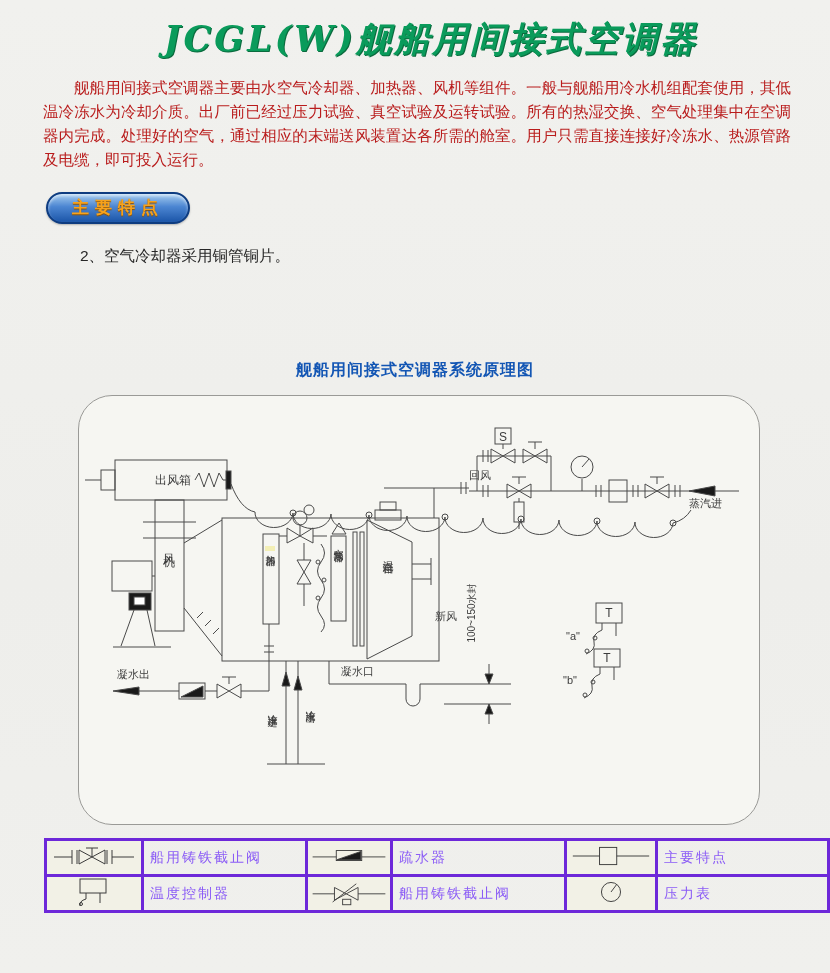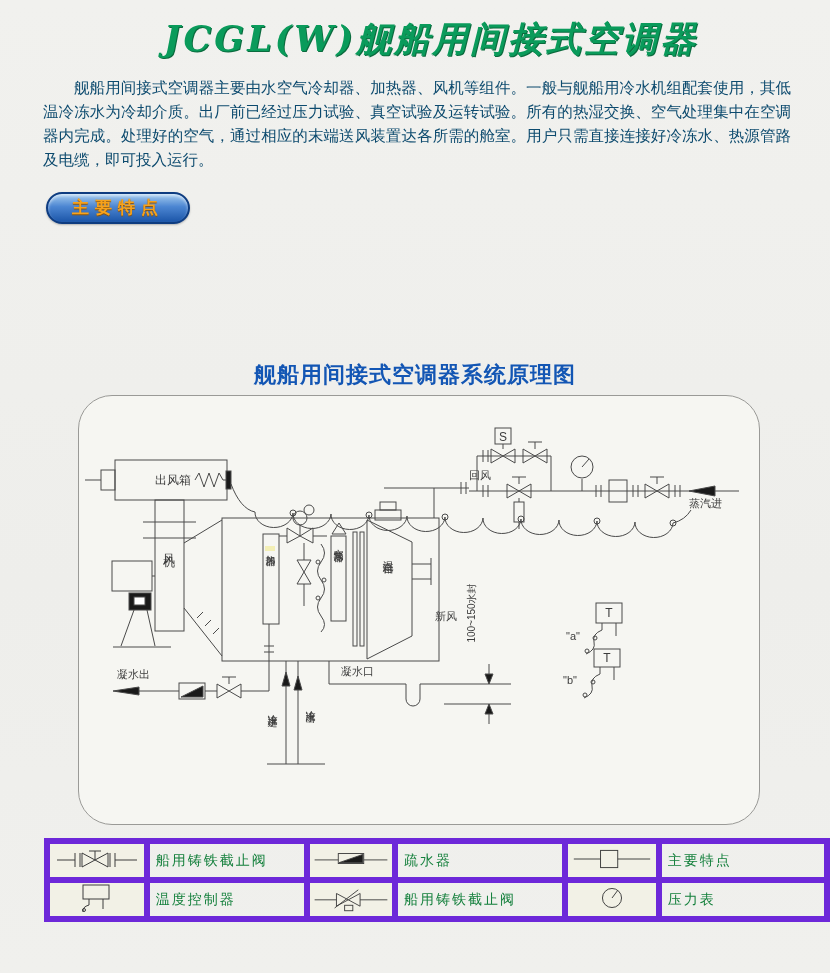--- a/index.html
+++ b/index.html
@@ -10,68 +10,69 @@
     color:#262626;overflow:hidden;
   }
   .page-title{
     position:absolute;top:16px;left:16px;width:830px;text-align:center;
     font-family:"DejaVu Serif","Liberation Serif",serif;
     font-style:italic;font-weight:bold;font-size:35px;letter-spacing:3px;
     color:#0a9b5b;text-shadow:1px 1px 0 #0b6b3e;
   }
   .intro{
     position:absolute;top:76px;left:43px;width:748px;
-    font-size:15.5px;line-height:24px;text-align:justify;text-indent:2em;color:#0c4a6e;
+    font-size:15.5px;line-height:24px;text-align:justify;text-indent:2em;color:#b91c1c;
   }
   .badge{
     position:absolute;top:192px;left:46px;width:140px;height:28px;
     border-radius:16px;border:2px solid #0e3c80;
     background:linear-gradient(180deg,#a6cdf0 0%,#4c86d2 45%,#1b55a8 100%);
     box-shadow:inset 0 2px 3px rgba(255,255,255,.55),0 1px 2px rgba(0,0,0,.25);
     color:#f6a21c;font-weight:bold;font-size:17px;letter-spacing:6px;
     text-align:center;line-height:27px;text-shadow:0 1px 1px #8a4f00;
   }
   .features{position:absolute;top:238px;left:80px;font-size:15.5px;color:#272727;}
   .features .item{line-height:36px;}
   .diagram-title{
     position:absolute;top:360px;left:0;width:830px;text-align:center;
-    font-weight:bold;font-size:22px;letter-spacing:1px;color:#1356b4;
+    font-weight:bold;font-size:16px;letter-spacing:1px;color:#1356b4;
   }
   .diagram{
     position:absolute;top:395px;left:78px;width:680px;height:428px;
     border:1px solid #9a9a97;border-radius:34px;background:#f6f6f2;
   }
   .diagram svg.linework{position:absolute;left:0;top:0;}
   .dlabel{position:absolute;font-size:11px;color:#3c3c3c;white-space:nowrap;line-height:1;}
   .vert{writing-mode:vertical-rl;text-orientation:upright;letter-spacing:2px;}
   .hl{background:#f3efb5;padding:1px 0;}
   .rot{transform:rotate(-90deg);transform-origin:center center;font-size:10px;text-align:center;}
   .boxlabel{text-align:center;font-size:12px;}
   .legend{
     position:absolute;top:838px;left:44px;border-collapse:collapse;
     background:transparent;table-layout:fixed;
   }
   .legend td{
-    border:6px solid #6d28d9;height:31px;padding:0 6px;
-    font-size:14px;color:#15803d;letter-spacing:2px;
+    border:3px solid #6d28d9;height:31px;padding:0 6px;
+    font-size:14px;color:#8b5cf6;letter-spacing:2px;
   }
   .legend{border:2px solid #3a3a3a;}
   .legend td.sym{text-align:center;padding:0;background:#f2f1e6;}
   .c1{width:94px}.c2{width:150px}.c3{width:82px}.c4{width:160px}.c5{width:88px}.c6{width:158px}
 </style>
 </head>
 <body>
 
 <div class="page-title">JCGL(W)舰船用间接式空调器</div>
 
 <div class="intro">舰船用间接式空调器主要由水空气冷却器、加热器、风机等组件。一般与舰船用冷水机组配套使用，其低温冷冻水为冷却介质。出厂前已经过压力试验、真空试验及运转试验。所有的热湿交换、空气处理集中在空调器内完成。处理好的空气，通过相应的末端送风装置达各所需的舱室。用户只需直接连接好冷冻水、热源管路及电缆，即可投入运行。</div>
 
 <div class="badge">主要特点</div>
 
 <div class="features">
+  <div class="item">2、空气冷却器采用铜管铜片。</div>
 </div>
 
 <div class="diagram-title">舰船用间接式空调器系统原理图</div>
 
 <div class="diagram">
   <svg class="linework" width="680" height="428" viewBox="0 0 680 428">
     <g fill="none" stroke="#4a4a4a" stroke-width="1">
 
       <g>
         <rect x="36" y="64" width="112" height="40"></rect>

